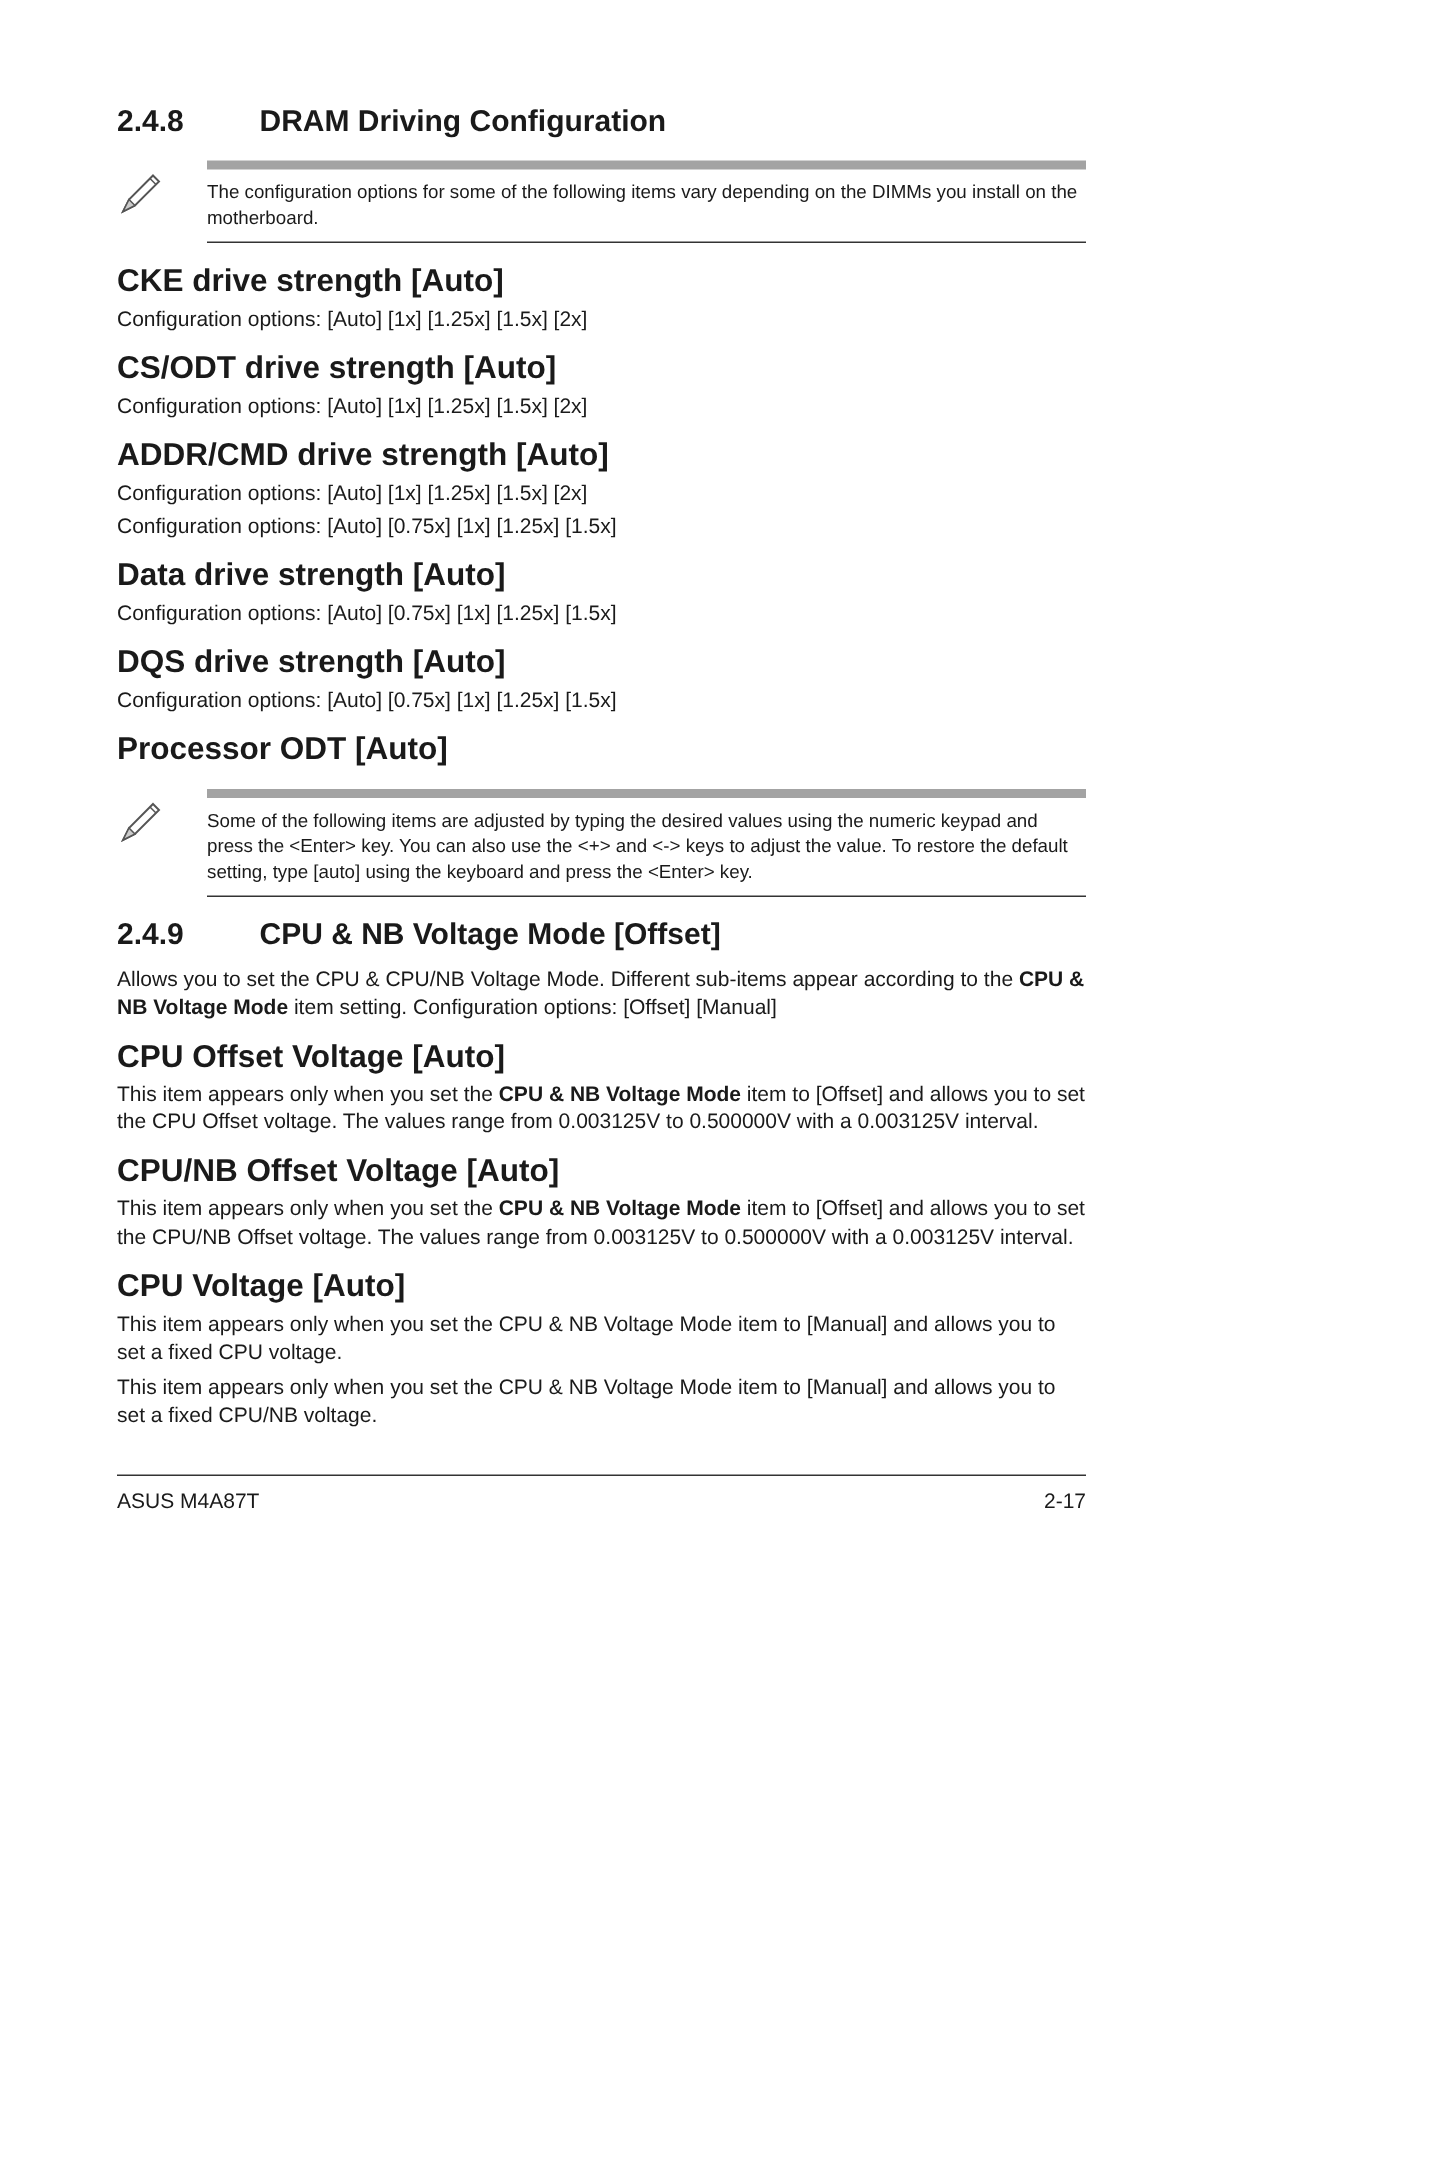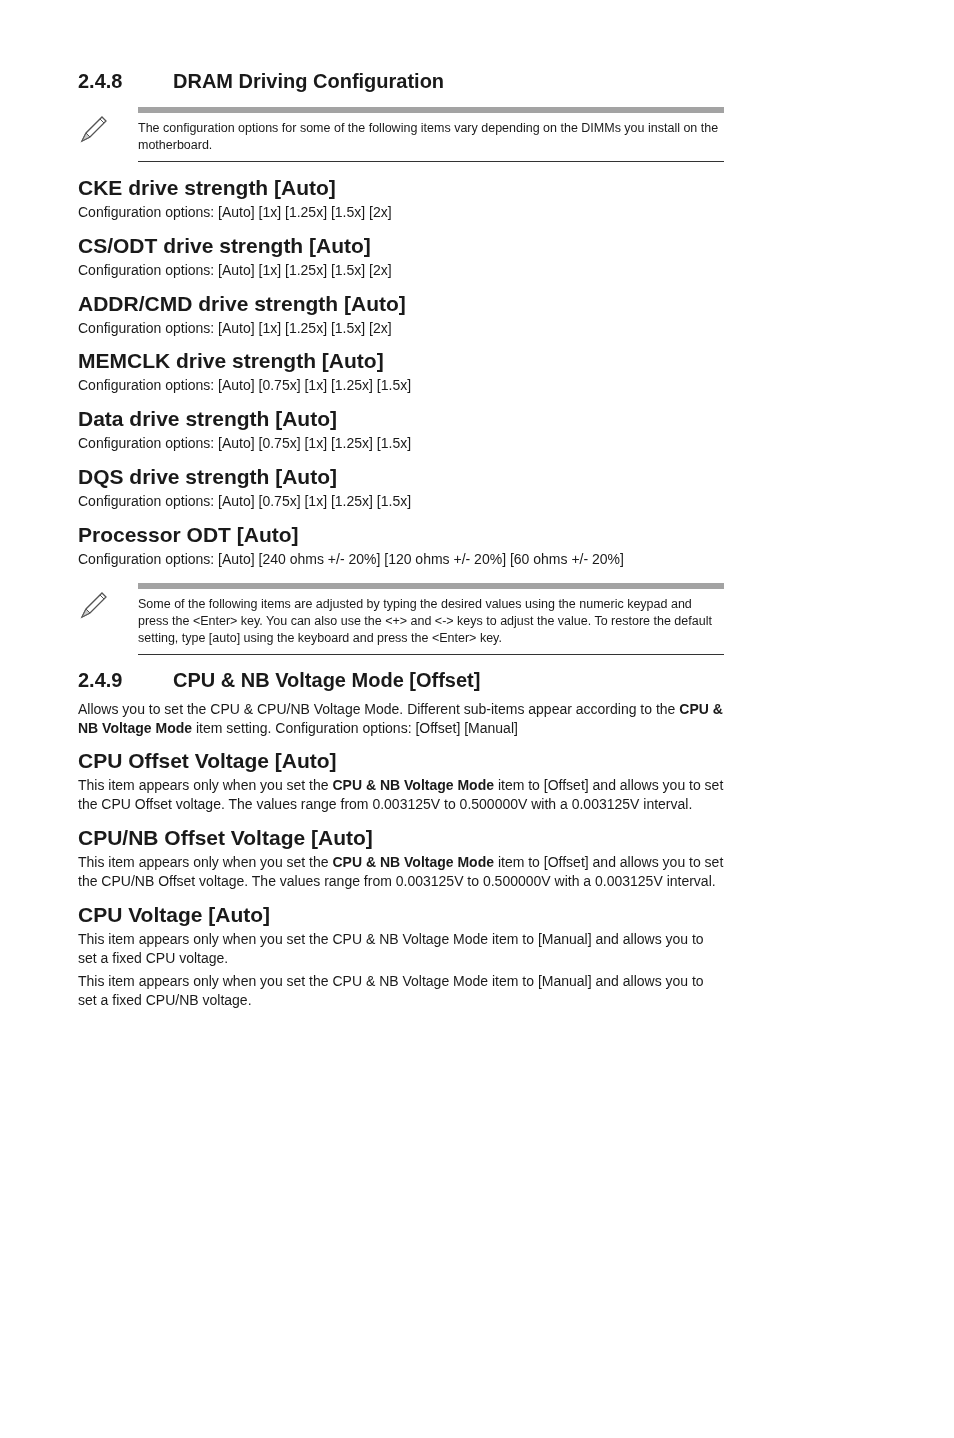--- a/index.html
+++ b/index.html
@@ -84,31 +84,29 @@
 
   <div class="h3">CKE drive strength [Auto]</div>
   <div class="body">Configuration options: [Auto] [1x] [1.25x] [1.5x] [2x]</div>
 
   <div class="h3">CS/ODT drive strength [Auto]</div>
   <div class="body">Configuration options: [Auto] [1x] [1.25x] [1.5x] [2x]</div>
 
   <div class="h3">ADDR/CMD drive strength [Auto]</div>
   <div class="body">Configuration options: [Auto] [1x] [1.25x] [1.5x] [2x]</div>
 
-  <div class="h3">MEMCLK drive strength [Auto]</div>
   <div class="body">Configuration options: [Auto] [0.75x] [1x] [1.25x] [1.5x]</div>
 
   <div class="h3">Data drive strength [Auto]</div>
   <div class="body">Configuration options: [Auto] [0.75x] [1x] [1.25x] [1.5x]</div>
 
   <div class="h3">DQS drive strength [Auto]</div>
   <div class="body">Configuration options: [Auto] [0.75x] [1x] [1.25x] [1.5x]</div>
 
   <div class="h3">Processor ODT [Auto]</div>
-  <div class="body">Configuration options: [Auto] [240 ohms +/- 20%] [120 ohms +/- 20%] [60 ohms +/- 20%]</div>
 
   <div class="note-block">
     <div class="note-icon">
       <svg viewBox="0 0 32 32">
           <path d="M24 4 L28 8 L12 24 L4 28 L8 20 Z" fill="none" stroke="#555" stroke-width="1.3"></path>
           <path d="M4 28 L8 20 L12 24 Z" fill="#ccc" stroke="#555" stroke-width="1"></path>
           <line x1="22" y1="6" x2="26" y2="10" stroke="#555" stroke-width="1"></line>
         </svg>
     </div>
     <div class="note-text-wrap">Some of the following items are adjusted by typing the desired values using the numeric keypad and press the &lt;Enter&gt; key. You can also use the &lt;+&gt; and &lt;-&gt; keys to adjust the value. To restore the default setting, type [auto] using the keyboard and press the &lt;Enter&gt; key.</div>
@@ -130,14 +128,18 @@
   <div class="h3">CPU/NB Offset Voltage [Auto]</div>
   <div class="body">
     <span>This item appears only when you set the </span><b>CPU &amp; NB Voltage Mode</b><span> item to [Offset] and allows you to set the CPU/NB Offset voltage. The values range from 0.003125V to 0.500000V with a 0.003125V interval.</span>
   </div>
 
   <div class="h3">CPU Voltage [Auto]</div>
   <div class="body">This item appears only when you set the CPU &amp; NB Voltage Mode item to [Manual] and allows you to set a fixed CPU voltage.</div>
 
   <div class="body">This item appears only when you set the CPU &amp; NB Voltage Mode item to [Manual] and allows you to set a fixed CPU/NB voltage.</div>
 
+  <div class="footer-line">
+    <span>ASUS M4A87T</span>
+    <span>2-17</span>
+  </div>
 
 </div>
 
 </body></html>

